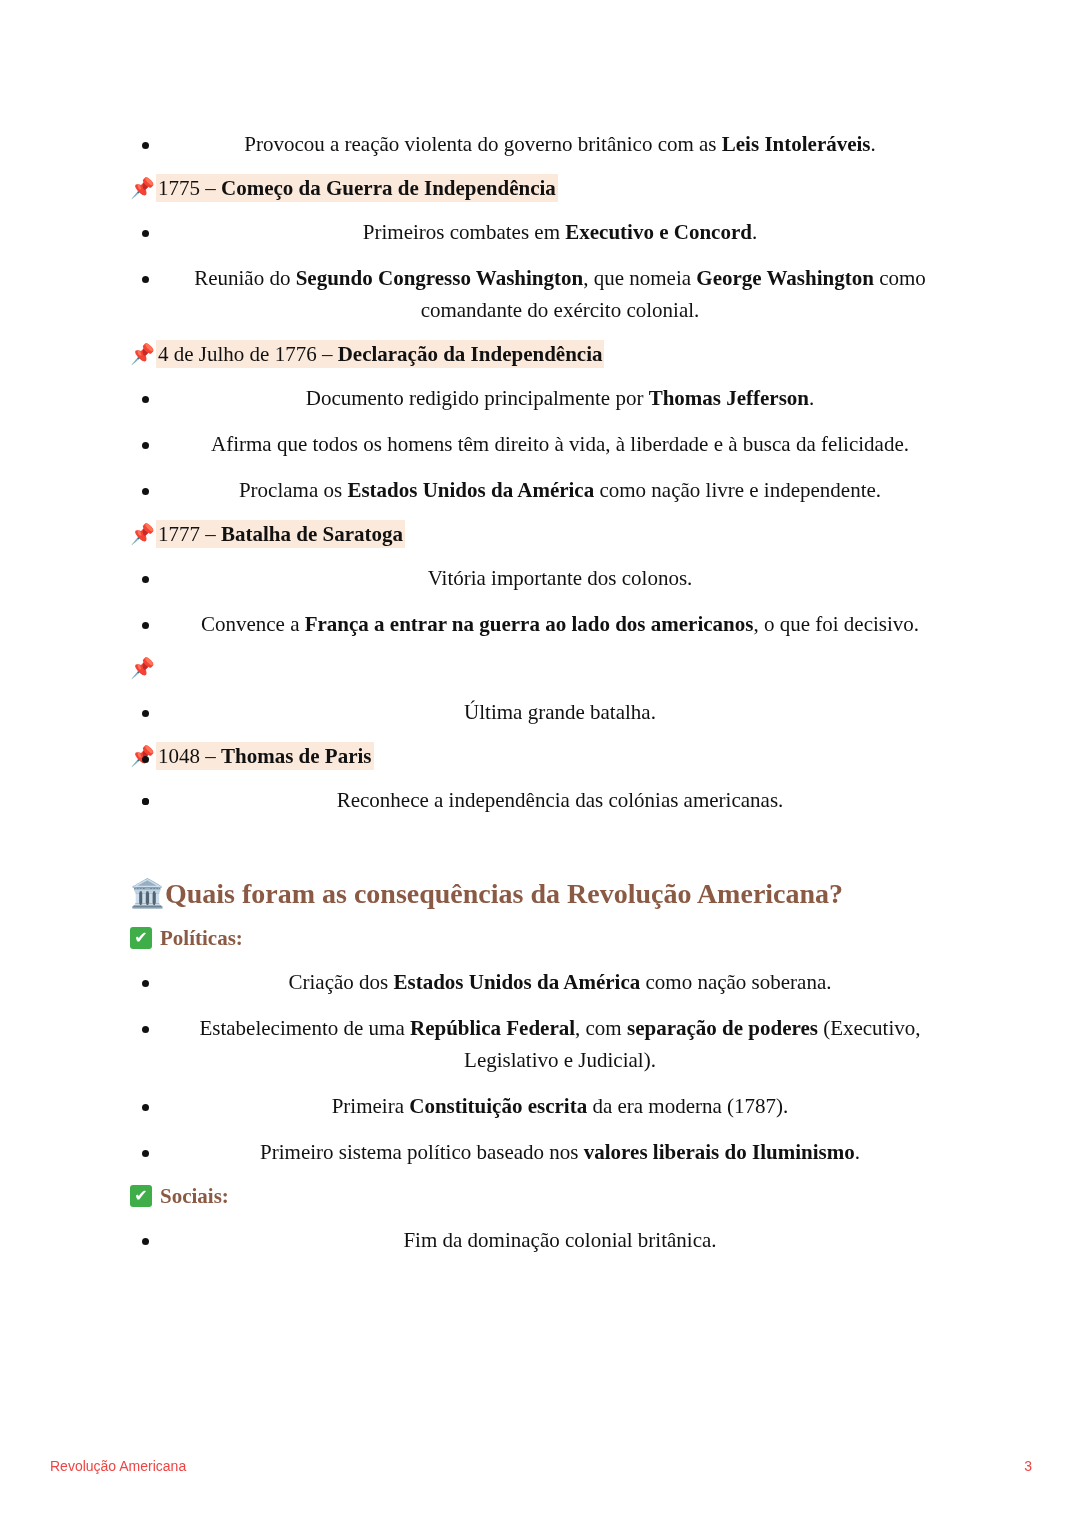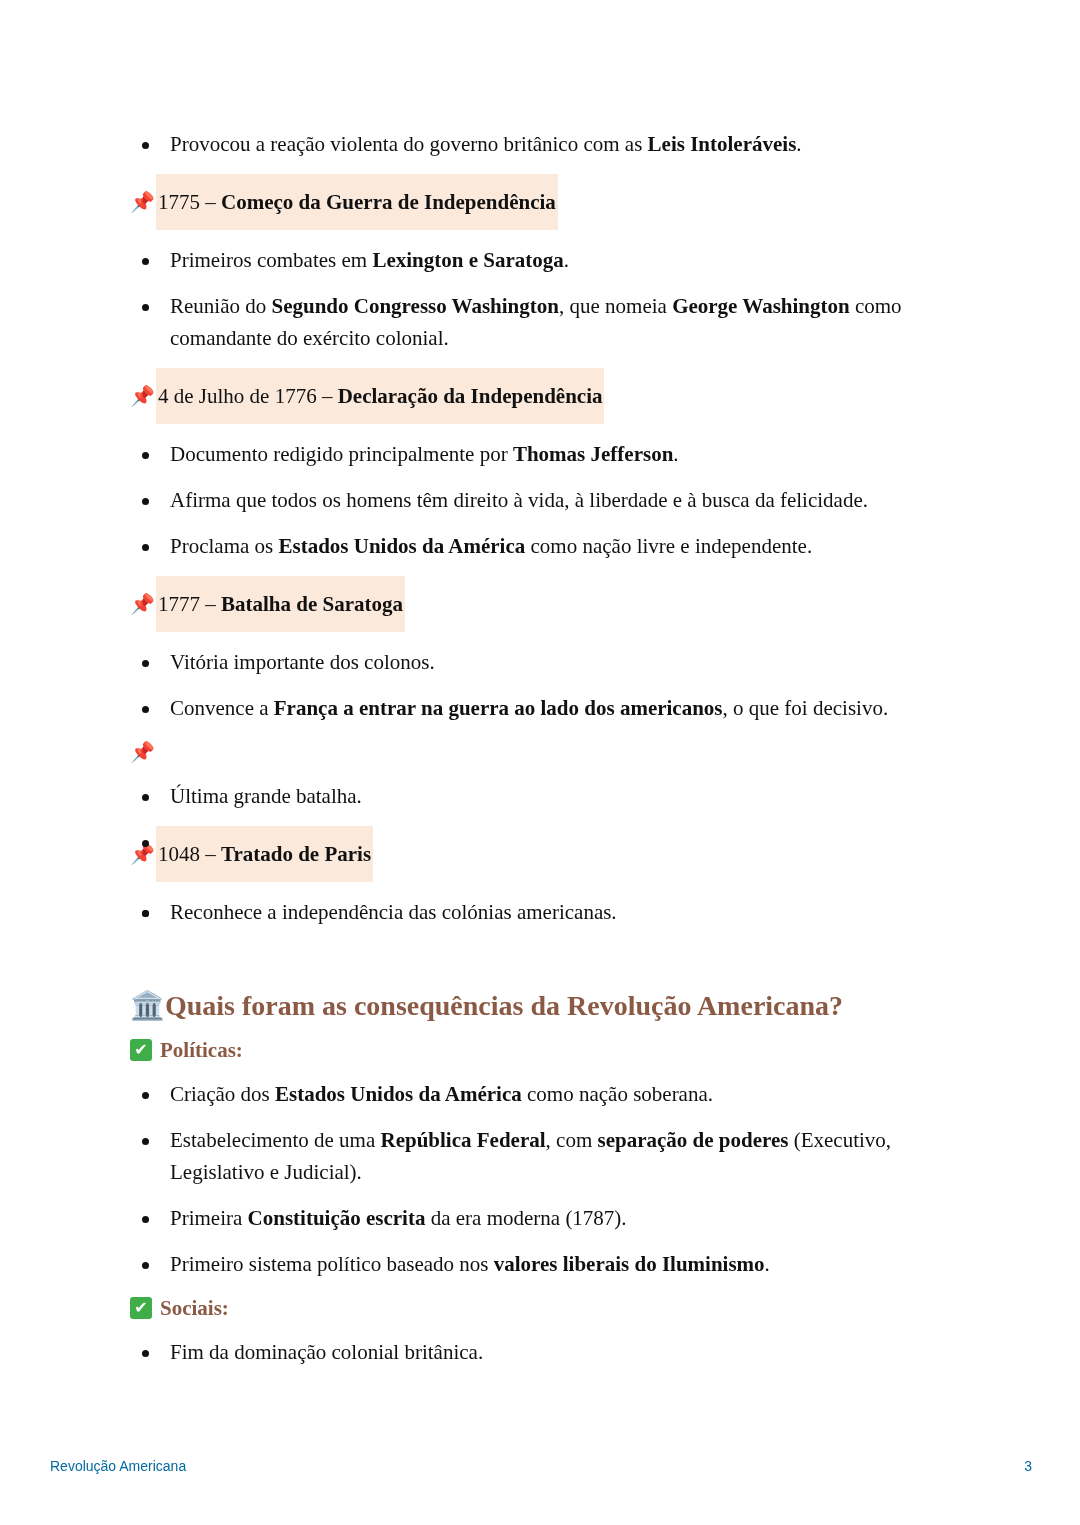--- a/index.html
+++ b/index.html
@@ -1,41 +1,41 @@
 <!DOCTYPE html>
 <html><head>
 <meta charset="utf-8">
 <style>
   html, body { margin:0; padding:0; background:#ffffff; }
   body { width:1080px; height:1525px; position:relative; overflow:hidden;
          font-family:"Liberation Serif", serif; color:#111; }
   .page { position:absolute; left:130px; top:128px; width:820px; }
-  .li { position:relative; padding-left:40px; font-size:21px; line-height:32px; margin:0 0 14px 0; }
+  .li { position:relative; padding-left:40px; font-size:21px; line-height:32px; margin:0 0 14px 0;text-align:center; }
   .li .dot { position:absolute; left:12px; top:14px; width:7px; height:7px; border-radius:50%; background:#111; }
   .hl { font-size:21px; line-height:28px; margin:0 0 14px 0; display:flex; align-items:center; }
   .hl .pin { width:26px; font-size:20px; }
-  .hl .mark { background:#fbe9dc; padding:14px 2px; }
+  .hl .mark { background:#fbe9dc; padding:0 2px; }
   b { font-weight:bold; }
   .h2 { color:#8b5a44; font-weight:bold; font-size:28px; line-height:36px; margin:60px 0 12px 0; display:flex; align-items:center; }
   .h3 { color:#8b5a44; font-weight:bold; font-size:21px; line-height:28px; margin:0 0 14px 0; display:flex; align-items:center; }
   .check { display:inline-block; width:22px; height:22px; background:#3fae49; border-radius:3px; color:#fff; font-size:16px; line-height:22px; text-align:center; margin-right:8px; font-family:"DejaVu Sans", sans-serif; }
-  .footer { position:absolute; top:1458px; left:50px; right:48px; font-family:"Liberation Sans", sans-serif; font-size:14px; color:#0369a1; display:flex; justify-content:space-between; }
+  .footer { position:absolute; top:1458px; left:50px; right:48px; font-family:"Liberation Sans", sans-serif; font-size:14px; color:#ef4444; display:flex; justify-content:space-between; }
 </style>
 </head>
 <body>
 
 <div class="page">
 
   <div class="li"><span class="dot"></span><span>Provocou a reação violenta do governo britânico com as </span><b>Leis Intoleráveis</b><span>.</span></div>
 
   <div class="hl">
       <span class="pin">📌</span>
       <span class="mark"><span>1775 – </span><b>Começo da Guerra de Independência</b></span>
     </div>
-  <div class="li"><span class="dot"></span><span>Primeiros combates em </span><b>Lexington e Saratoga</b><span>.</span></div>
+  <div class="li"><span class="dot"></span><span>Primeiros combates em </span><b>Executivo e Concord</b><span>.</span></div>
   <div class="li"><span class="dot"></span><span>Reunião do </span><b>Segundo Congresso Washington</b><span>, que nomeia </span><b>George Washington</b><span> como comandante do exército colonial.</span></div>
 
   <div class="hl">
       <span class="pin">📌</span>
       <span class="mark"><span>4 de Julho de 1776 – </span><b>Declaração da Independência</b></span>
     </div>
   <div class="li"><span class="dot"></span><span>Documento redigido principalmente por </span><b>Thomas Jefferson</b><span>.</span></div>
   <div class="li"><span class="dot"></span><span>Afirma que todos os homens têm direito à vida, à liberdade e à busca da felicidade.</span></div>
   <div class="li"><span class="dot"></span><span>Proclama os </span><b>Estados Unidos da América</b><span> como nação livre e independente.</span></div>
 
@@ -47,21 +47,21 @@
   <div class="li"><span class="dot"></span><span>Convence a </span><b>França a entrar na guerra ao lado dos americanos</b><span>, o que foi decisivo.</span></div>
 
   <div class="hl">
       <span class="pin">📌</span>
     </div>
   <div class="li"><span class="dot"></span><span>Última grande batalha.</span></div>
   <div class="li"><span class="dot"></span></div>
 
   <div class="hl">
       <span class="pin">📌</span>
-      <span class="mark"><span>1048 – </span><b>Tratado de Paris</b></span>
+      <span class="mark"><span>1048 – </span><b>Thomas de Paris</b></span>
     </div>
   <div class="li"><span class="dot"></span></div>
   <div class="li"><span class="dot"></span><span>Reconhece a independência das colónias americanas.</span></div>
 
   <div class="h2">
       <span>🏛️</span>
       <span>Quais foram as consequências da Revolução Americana?</span>
     </div>
 
   <div class="h3">

